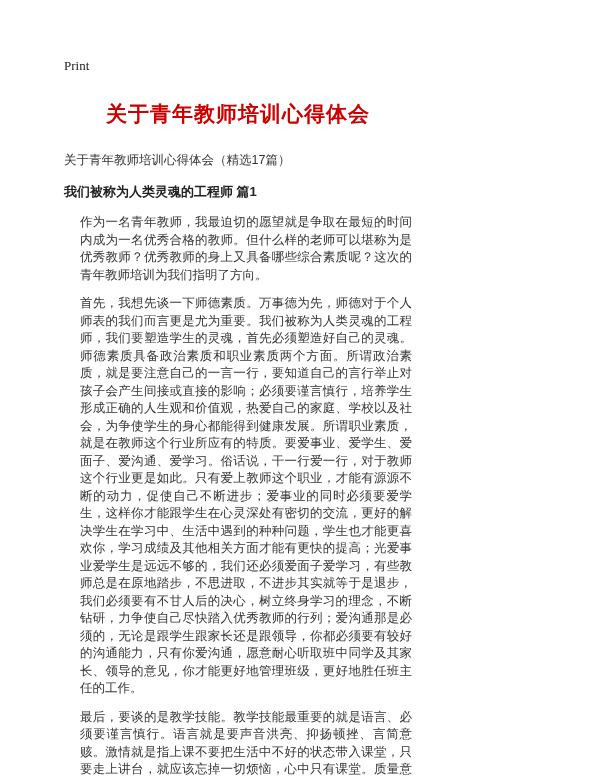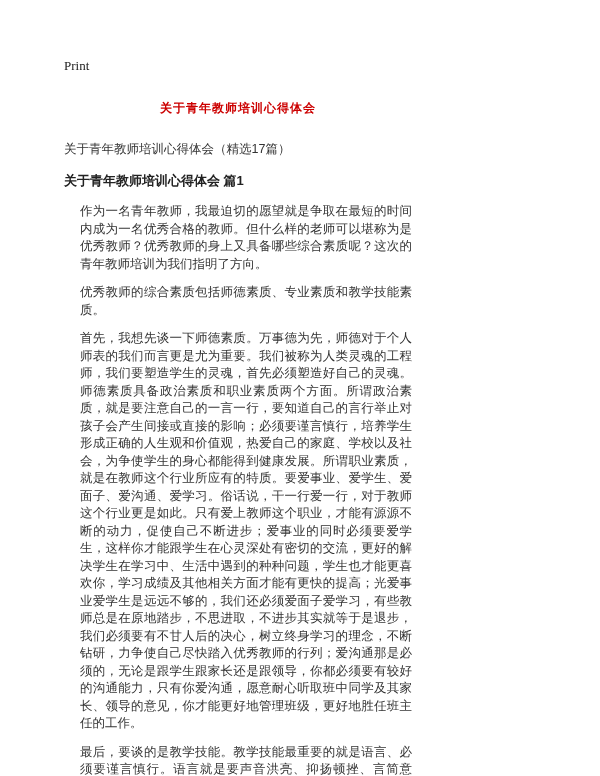--- a/index.html
+++ b/index.html
@@ -21,21 +21,21 @@
   .print-link {
     display: inline-block;
     font-family: "Liberation Serif", "DejaVu Serif", serif;
     font-size: 13px;
     color: var(--print-text, #222222);
     margin: 0 0 16px 0;
     cursor: pointer;
   }
   .doc-title {
     color: var(--title-red, #cc0000);
-    font-size: 12px;
+    font-size: 21px;
     font-weight: bold;
     text-align: center;
     margin: 10px 0 24px 0;
     letter-spacing: 1px;
   }
   .doc-subtitle {
     font-size: 12.5px;
     color: var(--body-text, #333333);
     margin: 8px 0 14px 0;
   }
@@ -58,24 +58,23 @@
 <body>
 
 <div class="page">
 
   <div class="print-link">Print</div>
 
   <h1 class="doc-title">关于青年教师培训心得体会</h1>
 
   <p class="doc-subtitle">关于青年教师培训心得体会（精选17篇）</p>
 
-  <h2 class="section-heading">关于青年教师培训心得体会 篇1</h2>
+  <h2 class="section-heading">我们被称为人类灵魂的工程师 篇1</h2>
 
   <p class="para">作为一名青年教师，我最迫切的愿望就是争取在最短的时间内成为一名优秀合格的教师。但什么样的老师可以堪称为是优秀教师？优秀教师的身上又具备哪些综合素质呢？这次的青年教师培训为我们指明了方向。</p>
 
-  <p class="para">优秀教师的综合素质包括师德素质、专业素质和教学技能素质。</p>
 
   <p class="para">首先，我想先谈一下师德素质。万事德为先，师德对于个人师表的我们而言更是尤为重要。我们被称为人类灵魂的工程师，我们要塑造学生的灵魂，首先必须塑造好自己的灵魂。师德素质具备政治素质和职业素质两个方面。所谓政治素质，就是要注意自己的一言一行，要知道自己的言行举止对孩子会产生间接或直接的影响；必须要谨言慎行，培养学生形成正确的人生观和价值观，热爱自己的家庭、学校以及社会，为争使学生的身心都能得到健康发展。所谓职业素质，就是在教师这个行业所应有的特质。要爱事业、爱学生、爱面子、爱沟通、爱学习。俗话说，干一行爱一行，对于教师这个行业更是如此。只有爱上教师这个职业，才能有源源不断的动力，促使自己不断进步；爱事业的同时必须要爱学生，这样你才能跟学生在心灵深处有密切的交流，更好的解决学生在学习中、生活中遇到的种种问题，学生也才能更喜欢你，学习成绩及其他相关方面才能有更快的提高；光爱事业爱学生是远远不够的，我们还必须爱面子爱学习，有些教师总是在原地踏步，不思进取，不进步其实就等于是退步，我们必须要有不甘人后的决心，树立终身学习的理念，不断钻研，力争使自己尽快踏入优秀教师的行列；爱沟通那是必须的，无论是跟学生跟家长还是跟领导，你都必须要有较好的沟通能力，只有你爱沟通，愿意耐心听取班中同学及其家长、领导的意见，你才能更好地管理班级，更好地胜任班主任的工作。</p>
 
 
   <p class="para">最后，要谈的是教学技能。教学技能最重要的就是语言、必须要谨言慎行。语言就是要声音洪亮、抑扬顿挫、言简意赅。激情就是指上课不要把生活中不好的状态带入课堂，只要走上讲台，就应该忘掉一切烦恼，心中只有课堂。质量意识，这方面我做的是比较浅的，而这方面一般也是学校主抓的。一堂课结束，你要清楚地知</p>
 
 </div>
 
 </body></html>

